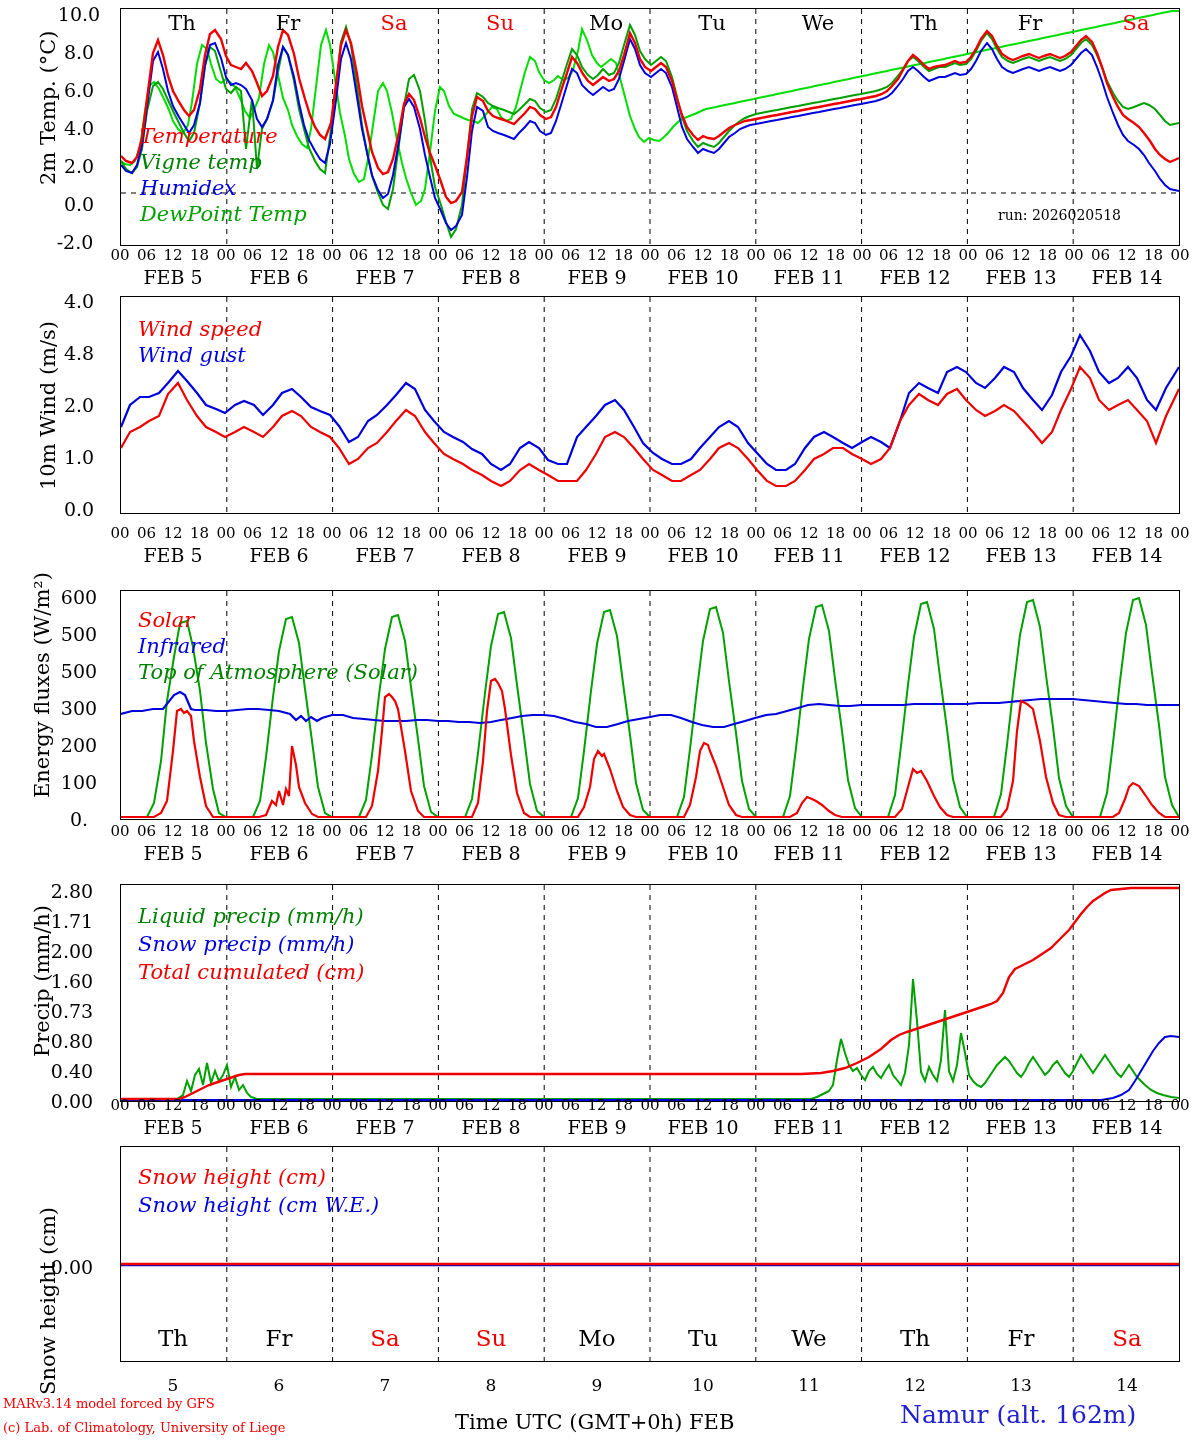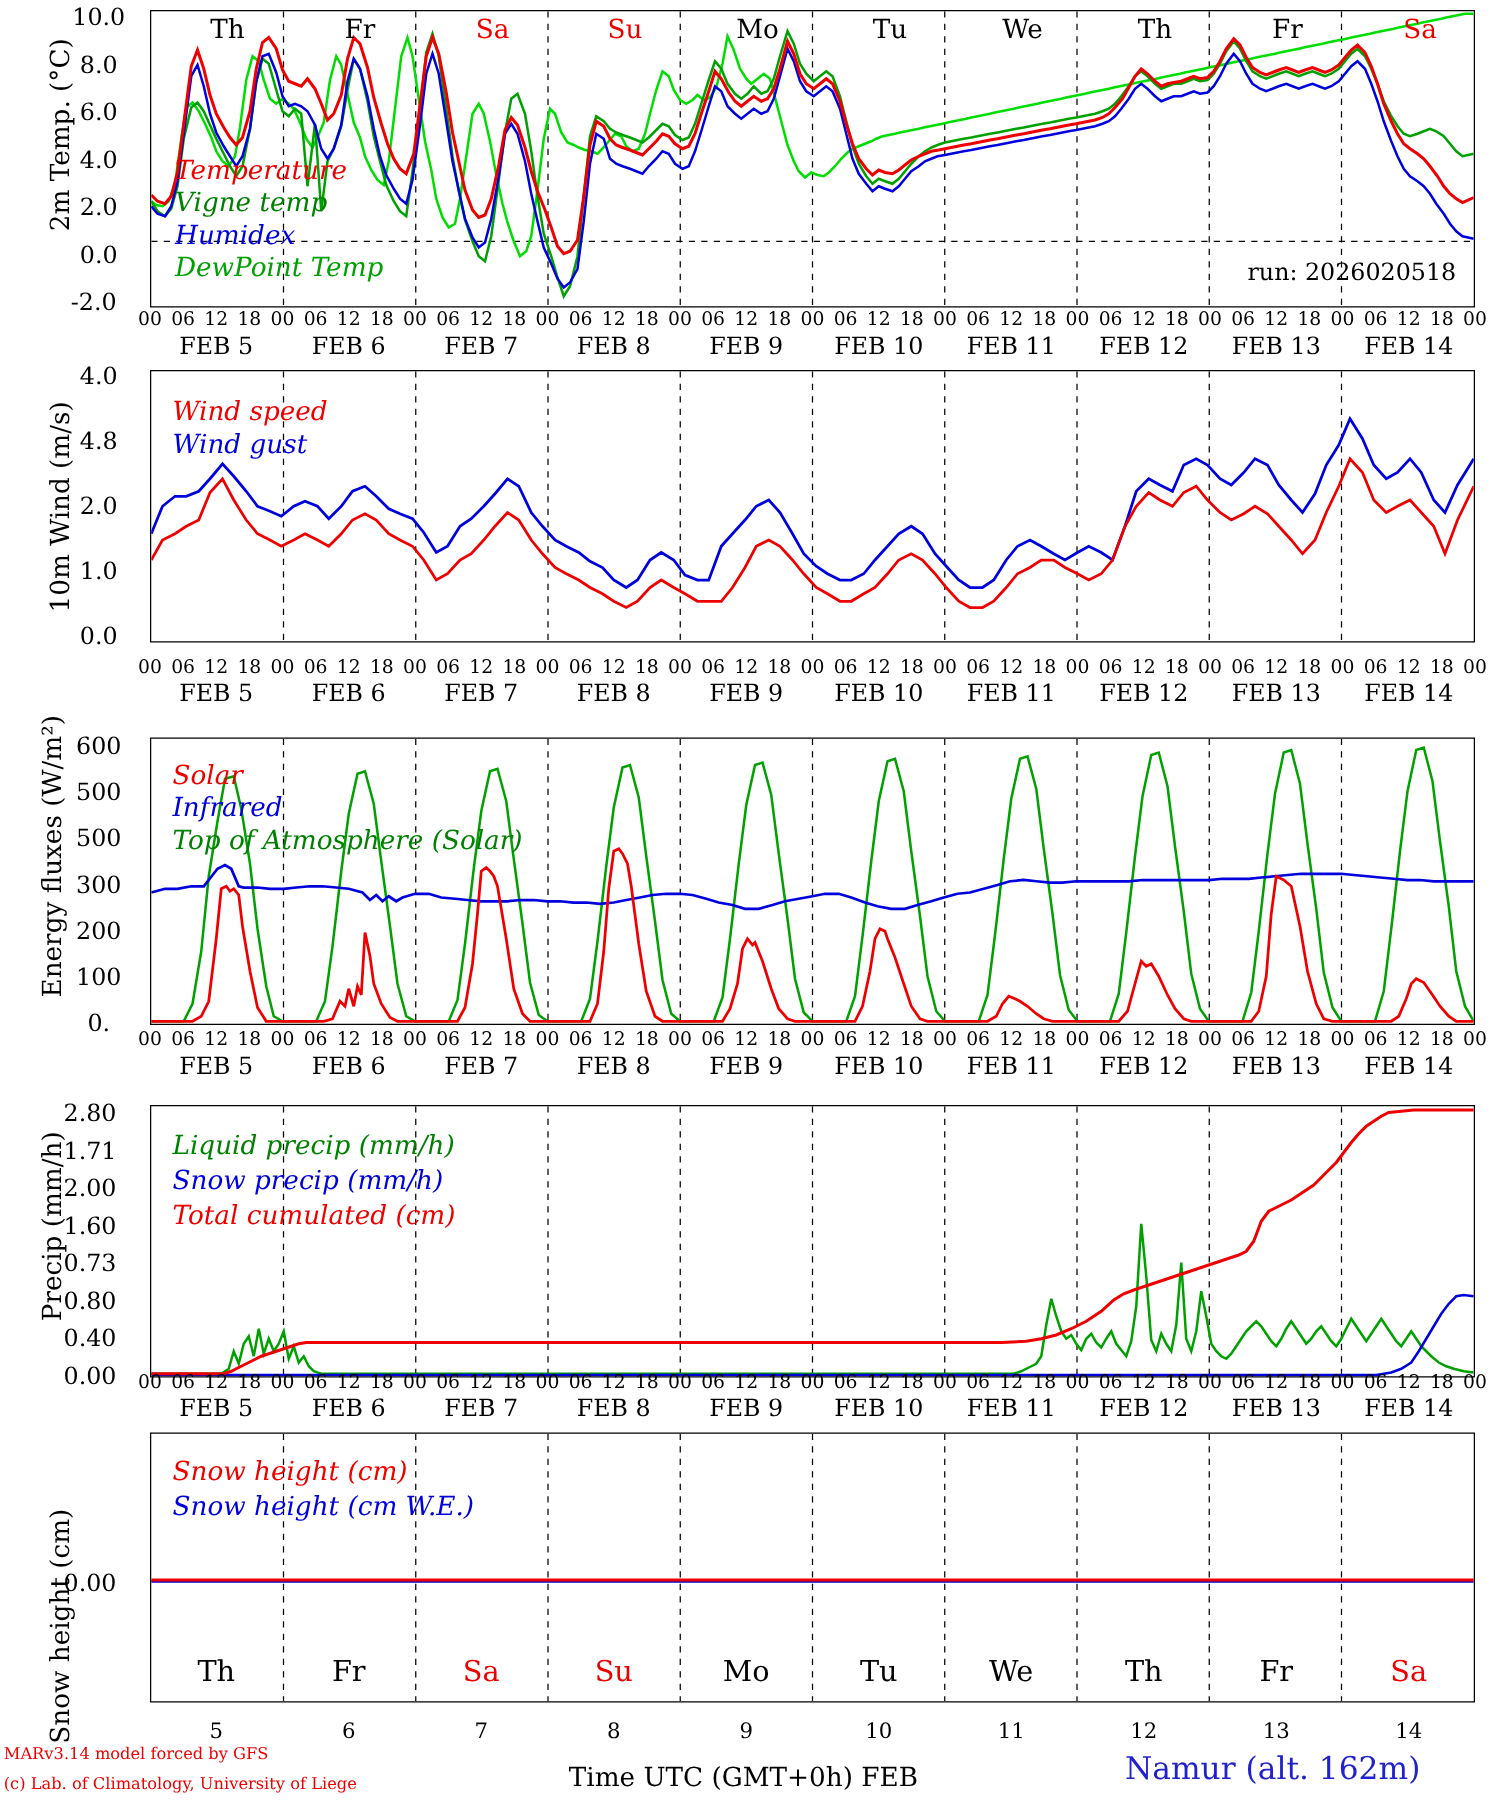--- a/index.html
+++ b/index.html
@@ -7,21 +7,21 @@
   .wrap{position:absolute;left:0;top:0;width:1194px;height:1440px;}
   .panel{position:absolute;}
   .plotbox{position:absolute;border:1px solid #000;box-sizing:border-box;background:#fff;}
   svg{display:block;}
   .ylab{position:absolute;transform-origin:0 0;white-space:nowrap;font-size:21px;}
   .ytick{position:absolute;font-size:19px;text-align:center;white-space:nowrap;}
   .xtick{position:absolute;font-size:15px;text-align:center;white-space:nowrap;}
   .xdate{position:absolute;font-size:19px;text-align:center;white-space:nowrap;}
   .legend{position:absolute;font-size:21px;white-space:nowrap;font-style:italic;}
   .dayname{position:absolute;font-size:21px;text-align:center;white-space:nowrap;}
-  .run{position:absolute;font-size:19px;white-space:nowrap;}
+  .run{position:absolute;font-size:14px;white-space:nowrap;}
   .red{color:#ee0000;} .blue{color:#0000dd;} .green{color:#00a000;} .dgreen{color:#008000;}
   .footl{position:absolute;font-size:13px;color:#ee0000;white-space:nowrap;}
   .foot-title{position:absolute;font-size:25px;color:#2222cc;white-space:nowrap;}
   .xaxis-title{position:absolute;font-size:21px;white-space:nowrap;}
   .bigday{position:absolute;font-size:23px;text-align:center;white-space:nowrap;}
   .bignum{position:absolute;font-size:17px;text-align:center;white-space:nowrap;}
 </style>
 </head>
 <body>
 

